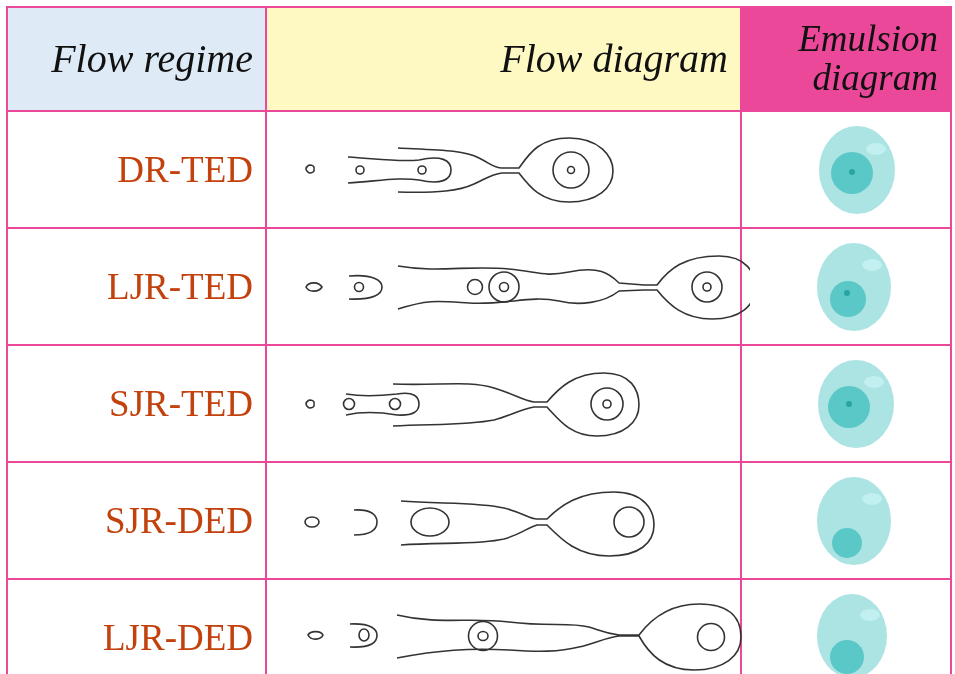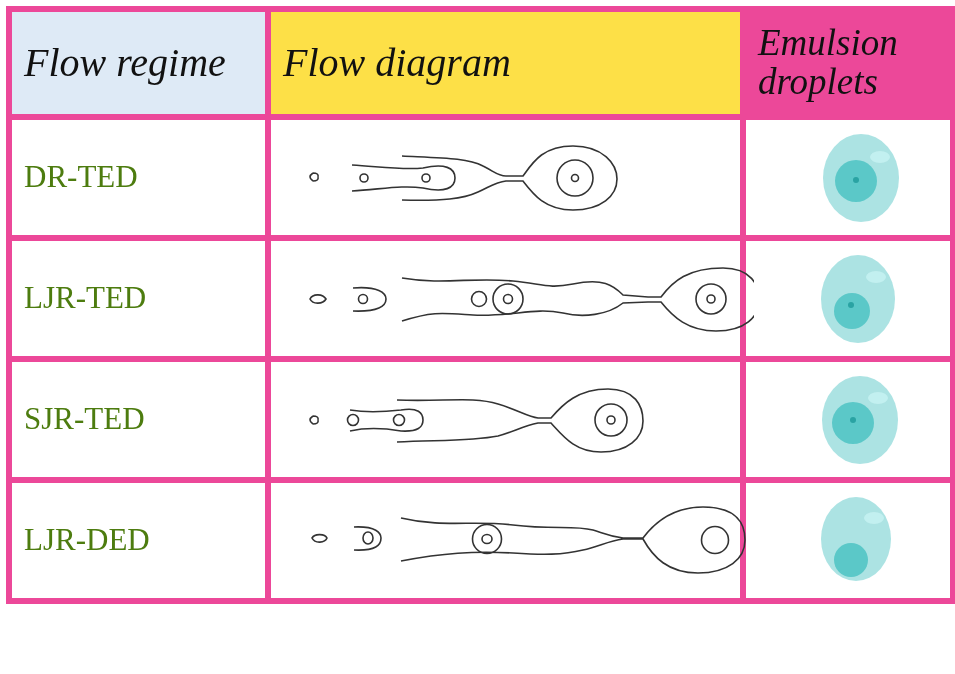--- a/index.html
+++ b/index.html
@@ -4,63 +4,63 @@
 <style>
   html, body { margin: 0; padding: 0; background: #ffffff; }
   body { width: 955px; height: 674px; position: relative; overflow: hidden; }
   table.regimes {
     position: absolute; left: 6px; top: 6px;
     border-collapse: collapse;
     width: 944px;
     table-layout: fixed;
   }
   table.regimes td, table.regimes th {
-    border: 6px solid #ec4899;
+    border: 2px solid #ec4899;
     padding: 12px;
     vertical-align: middle;
-    text-align: left;
+    text-align: right;
   }
   col.c1 { width: 259px; }
   col.c2 { width: 475px; }
   col.c3 { width: 210px; }
   tr.head { height: 99px; }
   tr.row { height: 95px; }
   th.h1 { background: #deeaf6; }
-  th.h2 { background: #fde047; }
+  th.h2 { background: #fef9c3; }
   th.h3 { background: #ec4899; }
   th .ht {
     font-family: "Liberation Serif", "DejaVu Serif", serif;
     font-style: italic; font-weight: normal;
     font-size: 40px; color: #111; line-height: 1.0;
   }
   th.h3 .ht { font-size: 37px; line-height: 1.05; display: block; }
   td.label {
     font-family: "Liberation Serif", "DejaVu Serif", serif;
-    font-size: 31px; color: #4d7c0f;
+    font-size: 37px; color: #c2410c;
   }
   td.diag svg { display: block; width: 471px; height: 91px; }
   td.drop svg { display: block; width: 206px; height: 91px; margin: 0 auto; }
   .ln { fill: none; stroke: #333; stroke-width: 1.6; }
 </style>
 </head>
 <body>
 
 <table class="regimes">
   <colgroup>
       <col class="c1">
       <col class="c2">
       <col class="c3">
     </colgroup>
   <tbody>
       <tr class="head">
     <th class="h1"><span class="ht">Flow regime</span></th>
     <th class="h2"><span class="ht">Flow diagram</span></th>
     <th class="h3">
       <span class="ht">Emulsion</span>
-      <span class="ht">droplets</span>
+      <span class="ht">diagram</span>
     </th>
   </tr>
 
   <tr class="row">
     <td class="label">DR-TED</td>
     <td class="diag">
       <svg viewBox="0 0 471 91">
         <path class="ln" d="M30,41 q-6,4 0,8 M30,41 q6,0 5,4 M30,49 q6,0 5,-4"></path>
         <path class="ln" d="M69,33 C100,35 120,38 140,36 C162,31 172,36 172,46 C172,56 162,61 140,56 C120,53 100,57 69,59"></path>
         <circle class="ln" cx="81" cy="46" r="4"></circle>
@@ -122,20 +122,39 @@
       <svg viewBox="0 0 206 91">
         <ellipse cx="102" cy="46" rx="38" ry="44" fill="#a8e2e2" opacity="0.95"></ellipse>
         <ellipse cx="120" cy="24" rx="10" ry="6" fill="#c8f3f3" opacity="0.8"></ellipse>
         <circle cx="95" cy="49" r="21" fill="#4cc3c3" opacity="0.85"></circle>
         <circle cx="95" cy="46" r="3" fill="#2aa3a3"></circle>
       </svg>
     </td>
   </tr>
 
 
+  <tr class="row">
+    <td class="label">SJR-DED</td>
+    <td class="diag">
+      <svg viewBox="0 0 471 91">
+        <ellipse class="ln" cx="33" cy="47" rx="7" ry="5"></ellipse>
+        <path class="ln" d="M75,35 C92,34 98,40 98,47 C98,54 92,60 75,60"></path>
+        <path class="ln" d="M122,26 C160,29 200,27 225,33 C245,38 250,44 258,44 L268,44 C282,30 300,17 335,17 C365,17 375,35 375,50 C375,68 360,81 330,81 C298,81 282,64 268,50 L258,50 C250,52 240,60 225,64 C200,70 160,67 122,70"></path>
+        <ellipse class="ln" cx="151" cy="47" rx="19" ry="14"></ellipse>
+        <circle class="ln" cx="350" cy="47" r="15"></circle>
+      </svg>
+    </td>
+    <td class="drop">
+      <svg viewBox="0 0 206 91">
+        <ellipse cx="100" cy="46" rx="37" ry="44" fill="#a8e2e2" opacity="0.95"></ellipse>
+        <ellipse cx="118" cy="24" rx="10" ry="6" fill="#c8f3f3" opacity="0.8"></ellipse>
+        <circle cx="93" cy="68" r="15" fill="#4cc3c3" opacity="0.85"></circle>
+      </svg>
+    </td>
+  </tr>
 
   <tr class="row">
     <td class="label">LJR-DED</td>
     <td class="diag">
       <svg viewBox="0 0 471 91">
         <path class="ln" d="M29,43 C32,38 42,39 44,43 C42,48 32,49 29,43 Z"></path>
         <path class="ln" d="M71,32 C93,31 98,38 98,43 C98,50 93,56 71,55"></path>
         <ellipse class="ln" cx="85" cy="43" rx="5" ry="6"></ellipse>
         <path class="ln" d="M118,23 C160,33 190,25 230,30 C270,35 290,30 310,35 C320,38 325,41 340,43 L360,43 C372,27 390,12 420,12 C455,12 462,30 462,45 C462,64 445,78 415,78 C385,78 370,62 360,44 L340,44 C325,46 315,52 300,55 C280,60 260,60 230,58 C190,56 160,58 118,66"></path>
         <circle class="ln" cx="204" cy="44" r="14.5"></circle>

